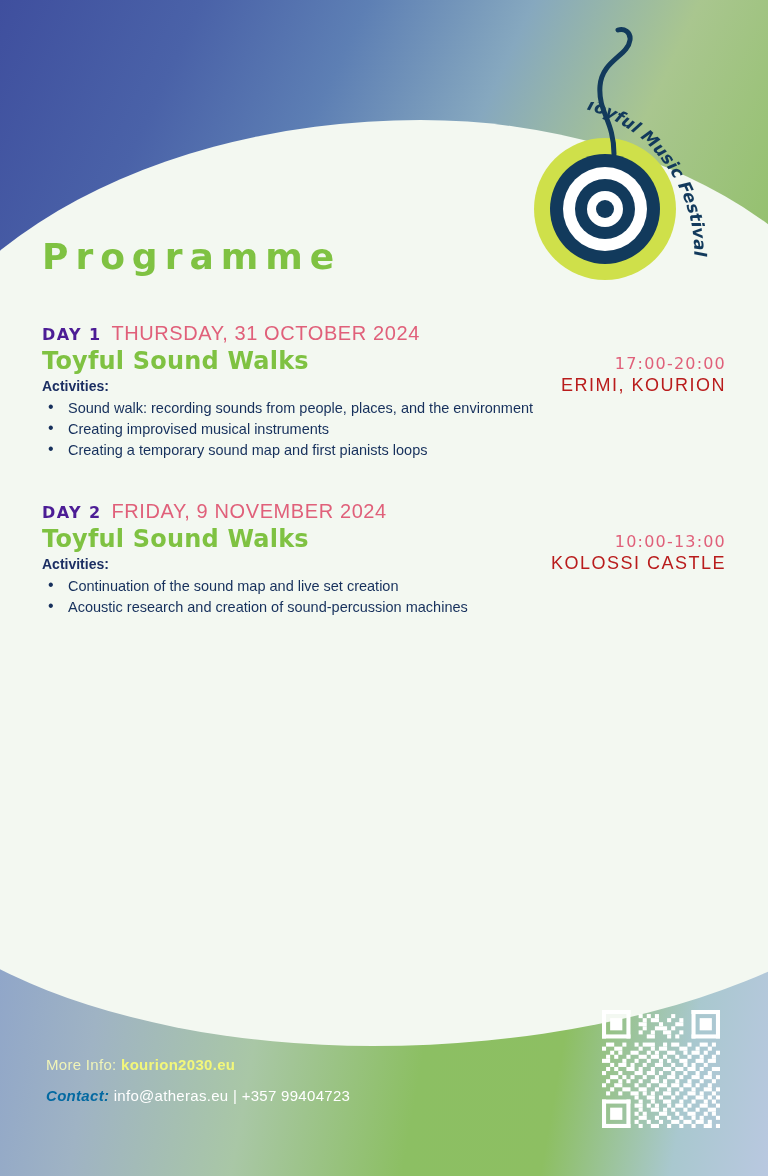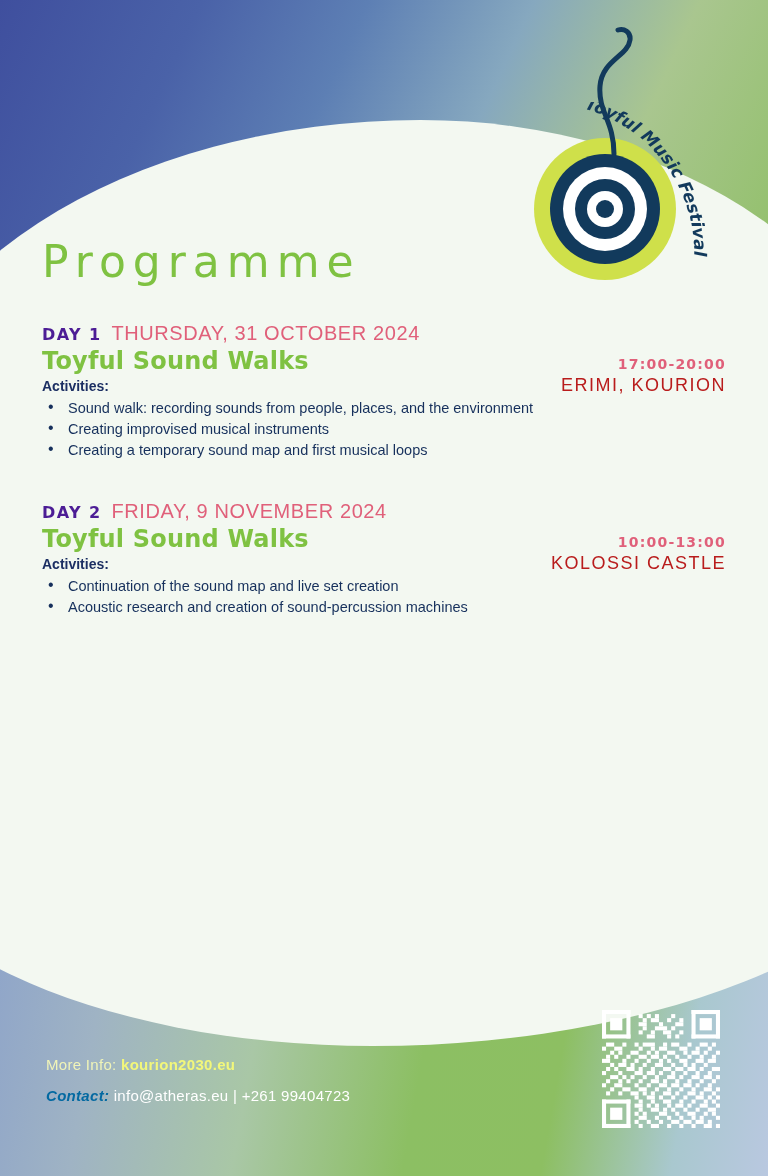--- a/index.html
+++ b/index.html
@@ -84,22 +84,22 @@
   .logo-text {
     position: absolute;
     right: -8px; top: 76px;
     width: 160px; height: 170px;
   }
 
   
   .programme-title {
     position: absolute;
     left: 42px; top: 236px;
-    font-size: 44px;
-    font-weight: normal;
+    font-size: 36px;
+    font-weight: bold;
     letter-spacing: 7px;
     color: #7fc242;
     font-family: "DejaVu Sans", sans-serif;
   }
 
   .content {
     position: absolute;
     left: 42px; top: 322px;
     width: 684px;
   }
@@ -117,21 +117,21 @@
     font-family: "Liberation Sans", sans-serif;
   }
 
   .event-row { position: relative; display: flex; justify-content: space-between; align-items: baseline; }
   .event-title {
     font-size: 24px; font-weight: bold; color: #7fc242;
     font-family: "DejaVu Sans", sans-serif;
     letter-spacing: 0.2px;
   }
   .event-time {
-    font-size: 14px; font-weight: bold; color: #e0607a;
+    font-size: 16px; font-weight: normal; color: #e0607a;
     letter-spacing: 1.2px;
     font-family: "DejaVu Sans", sans-serif;
   }
 
   .detail-row { position: relative; display: flex; justify-content: space-between; align-items: baseline; }
   .activities-label { font-size: 14px; font-weight: bold; color: #1c2f63; }
   .venue {
     font-size: 18px; color: #b91c1c; letter-spacing: 1.5px;
     text-align: right;
     font-family: "Liberation Sans", sans-serif;
@@ -217,21 +217,21 @@
         <span class="event-title">Toyful Sound Walks</span>
         <span class="event-time">17:00-20:00</span>
       </div>
       <div class="detail-row">
         <span class="activities-label">Activities:</span>
         <span class="venue">ERIMI, KOURION</span>
       </div>
       <ul class="bullets">
         <li>Sound walk: recording sounds from people, places, and the environment</li>
         <li>Creating improvised musical instruments</li>
-        <li>Creating a temporary sound map and first musical loops</li>
+        <li>Creating a temporary sound map and first pianists loops</li>
       </ul>
     </div>
 
     <div class="spacer-lg"></div>
 
     <div class="day-block">
       <div class="day-line">
         <span class="day-label">DAY 2</span>
         <span class="day-date">FRIDAY, 9 NOVEMBER 2024</span>
       </div>
@@ -296,21 +296,21 @@
   <div class="bottom-band"></div>
   <div class="curve-bottom"></div>
 
   <div class="footer">
     <div class="footer-more">
       <span>More Info:</span>
       <b>kourion2030.eu</b>
     </div>
     <div class="footer-contact">
       <b>Contact:</b>
-      <span>info@atheras.eu | +261 99404723</span>
+      <span>info@atheras.eu | +357 99404723</span>
     </div>
   </div>
 
   <svg class="qr" viewBox="0 0 29 29">
     <g fill="#ffffff">
       <rect x="0" y="0" width="7" height="1"></rect>
         <rect x="0" y="0" width="1" height="7"></rect>
       <rect x="6" y="0" width="1" height="7"></rect>
         <rect x="0" y="6" width="7" height="1"></rect>
       <rect x="2" y="2" width="3" height="3"></rect>

